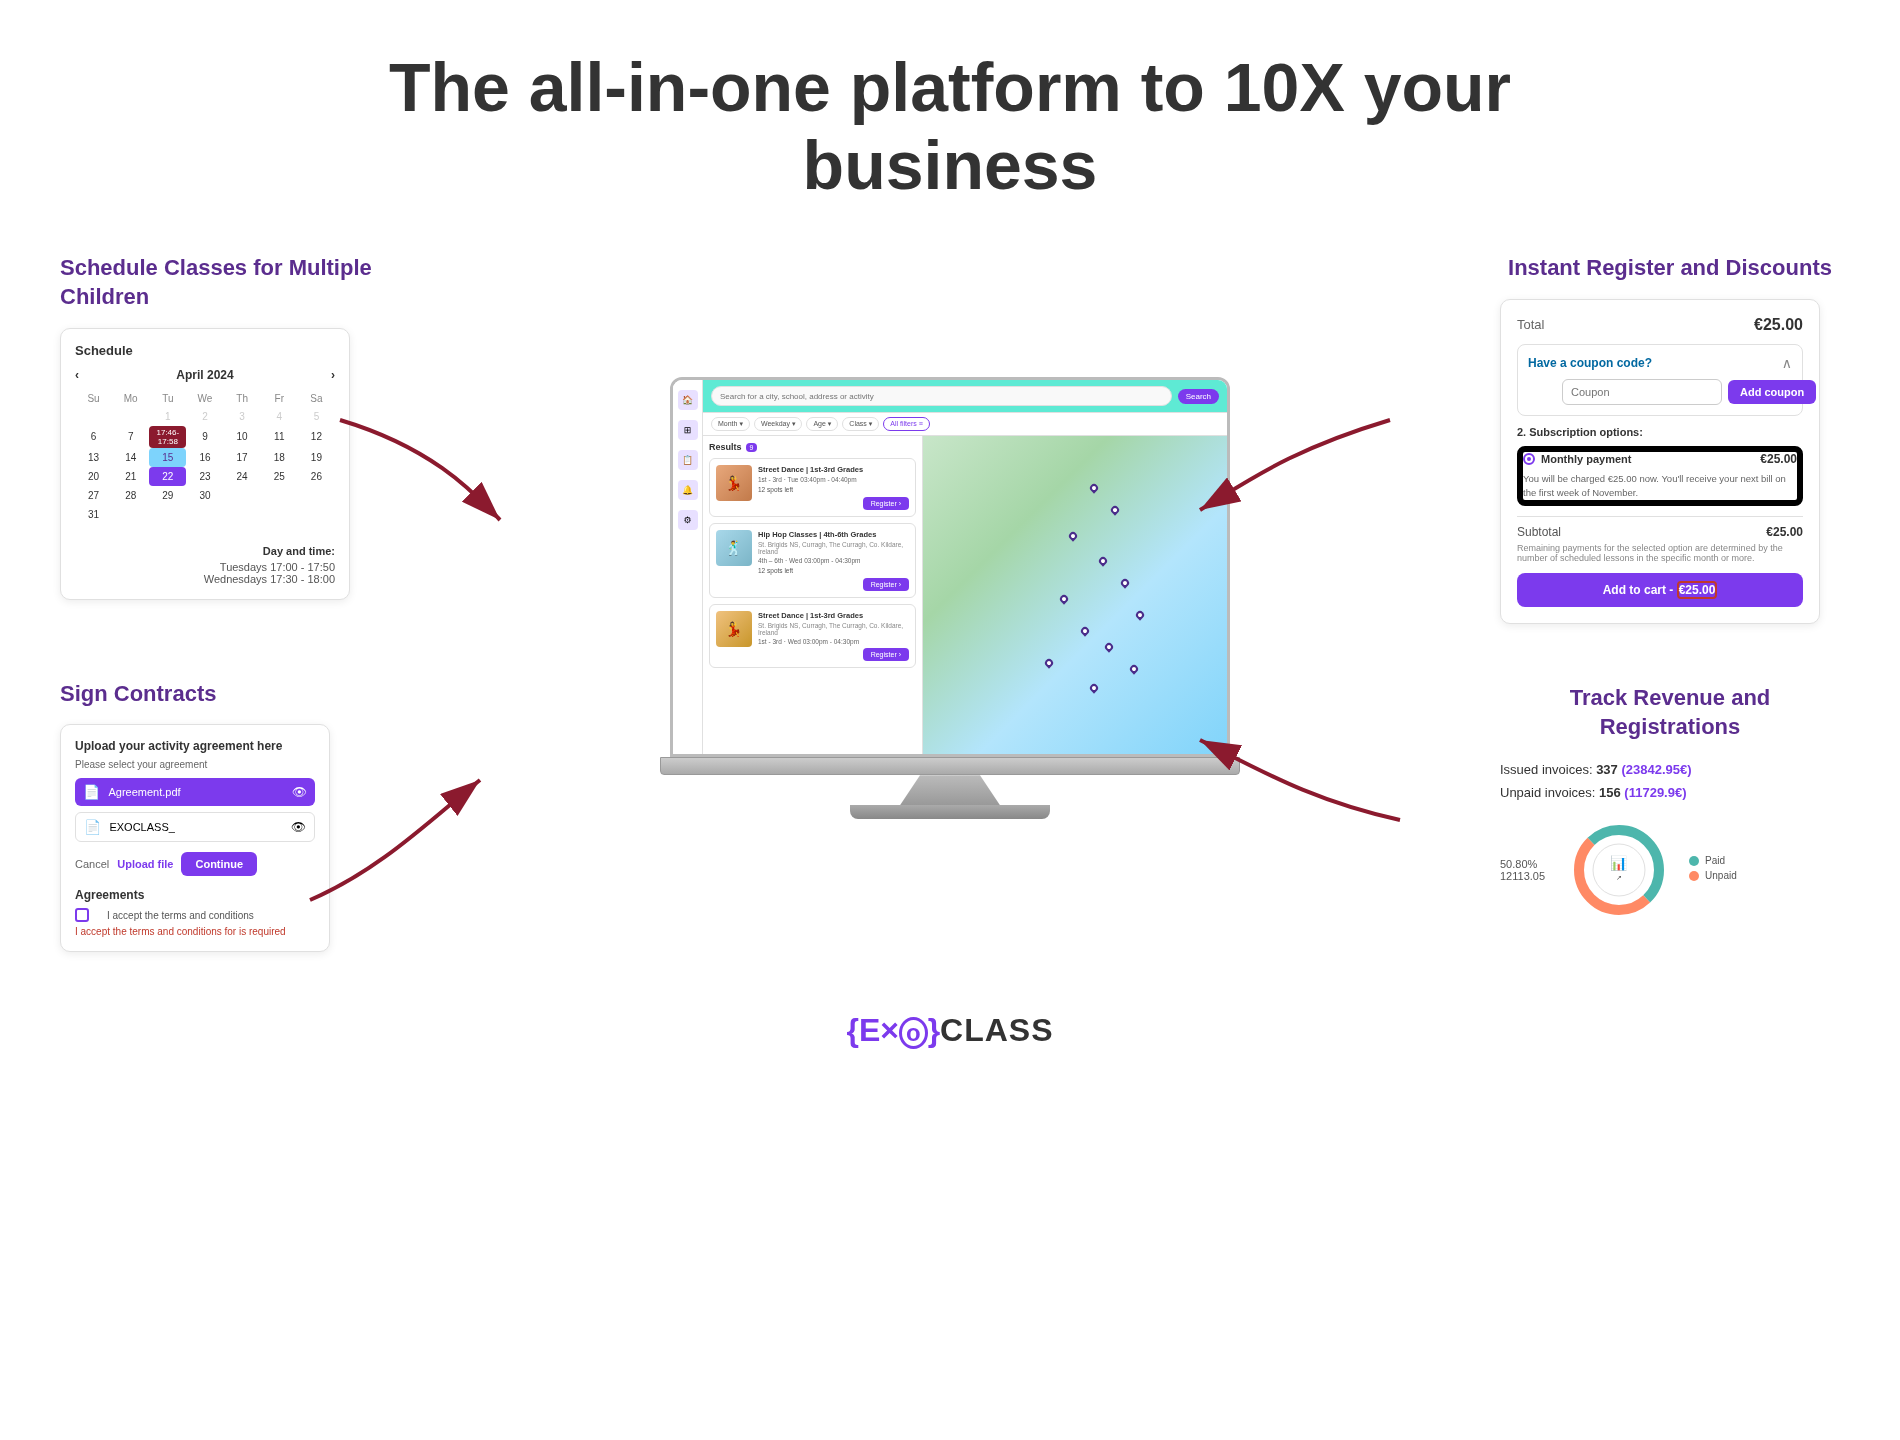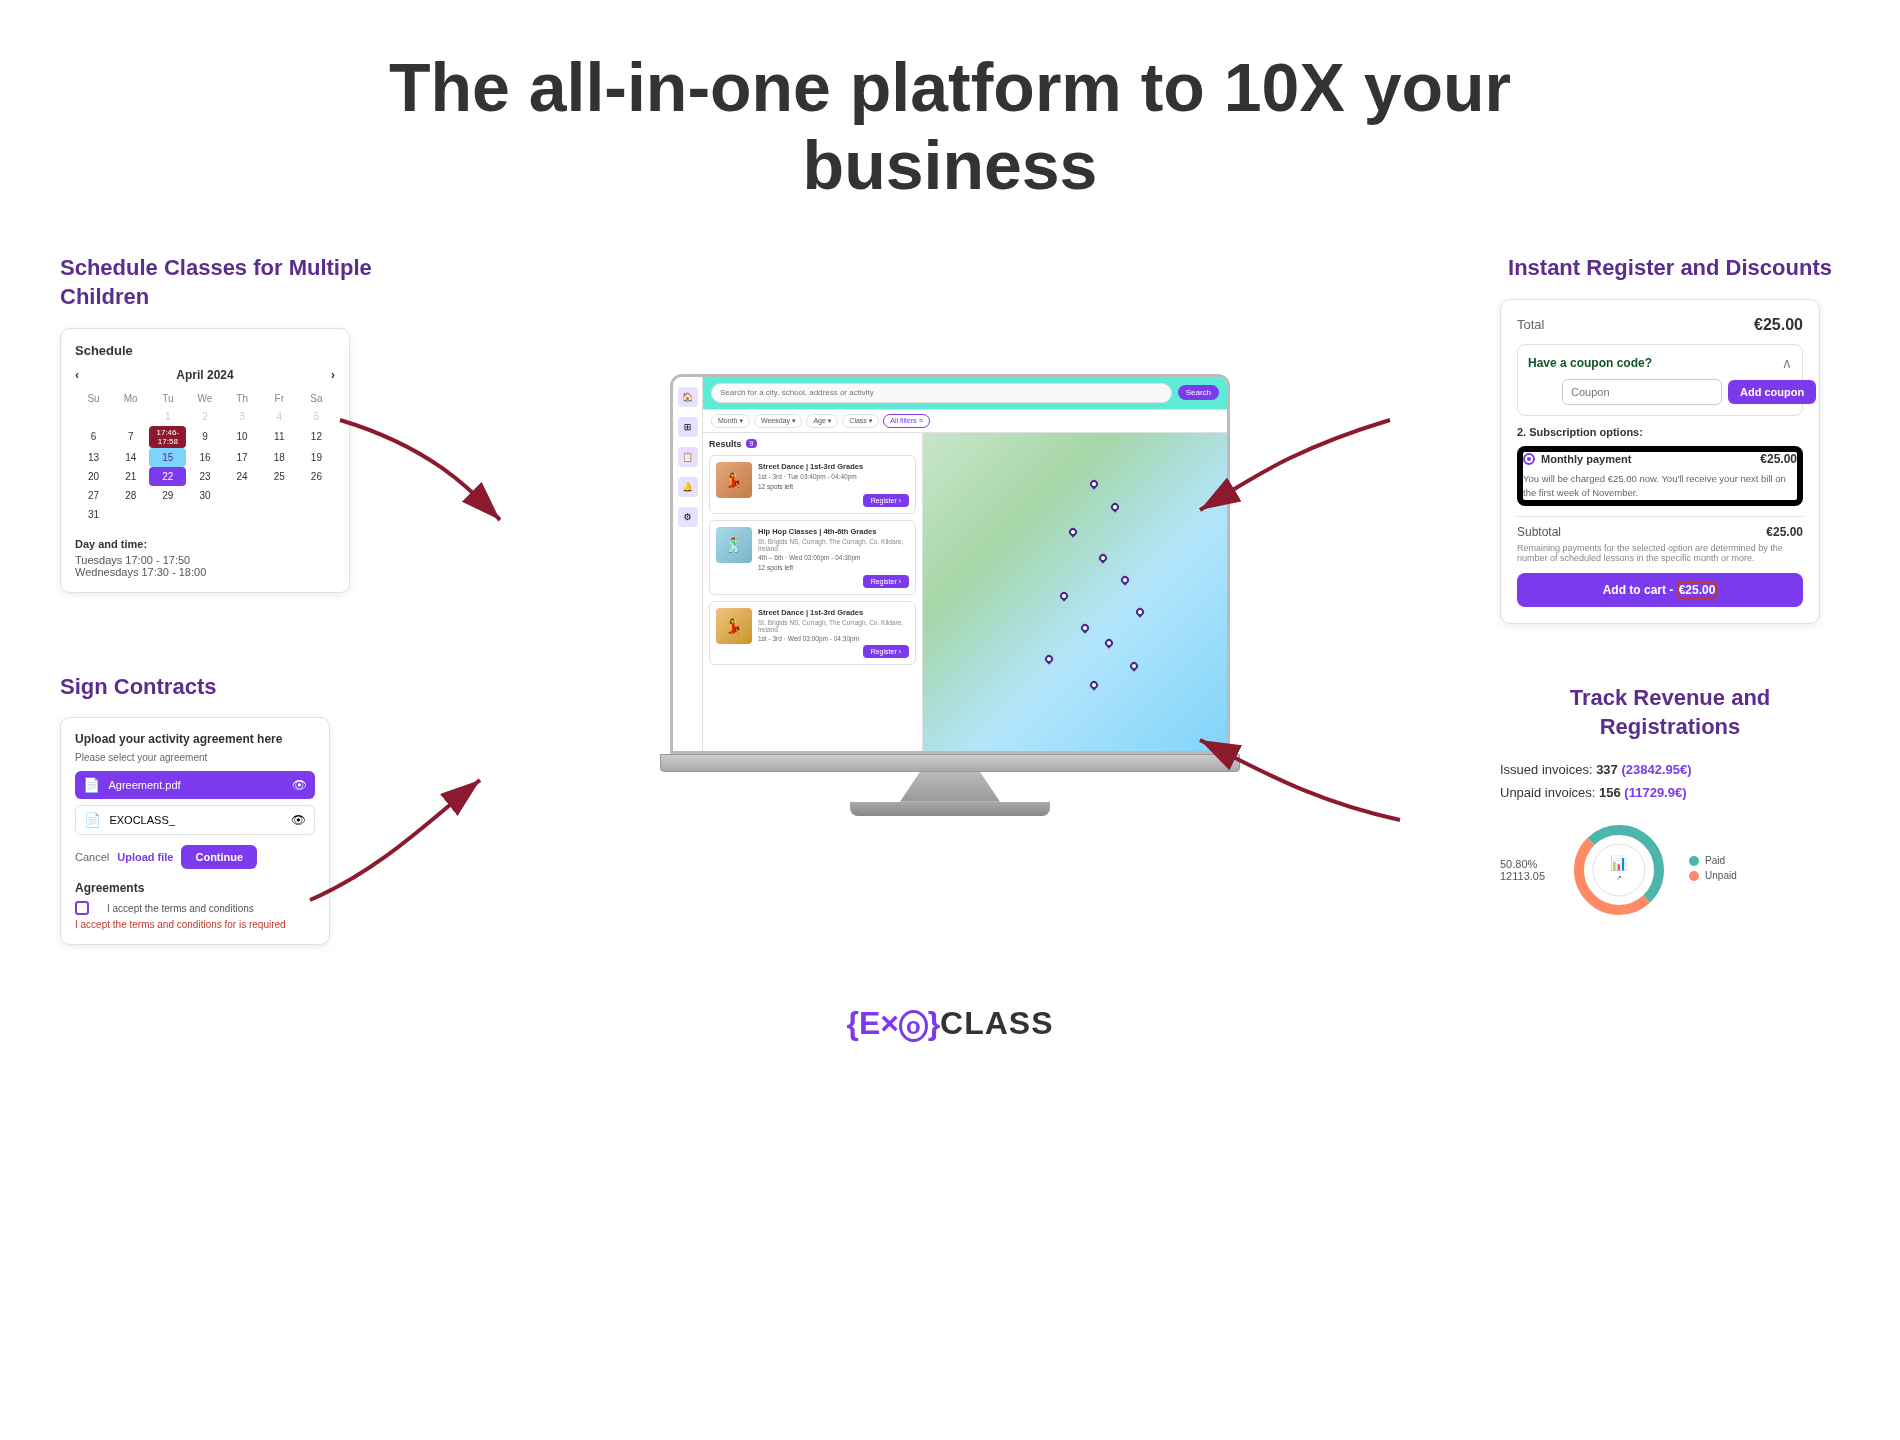--- a/index.html
+++ b/index.html
@@ -118,23 +118,24 @@
     }
     .calendar-grid td.range {
       background: #7dd3fc;
       color: #5b2d8e;
       border-radius: 4px;
     }
     .calendar-grid td.other-month {
       color: #ccc;
     }
     .day-time-section {
-      margin-top: 14px;
+      margin-top: 21px;
       font-size: 11px;
       color: #555;
+      text-align: right;
     }
     .day-time-label {
       font-weight: 600;
       color: #333;
       margin-bottom: 4px;
     }
 
     
     .contracts-widget {
       background: #fff;
@@ -251,21 +252,21 @@
       border-radius: 8px;
       padding: 10px;
       margin-bottom: 10px;
     }
     .coupon-header {
       display: flex;
       justify-content: space-between;
       align-items: center;
       margin-bottom: 8px;
     }
-    .coupon-header-text { font-size: 12px; font-weight: 600; color: #14532d; }
+    .coupon-header-text { font-size: 12px; font-weight: 600; color: #0369a1; }
     .coupon-chevron { color: #888; font-size: 14px; }
     .coupon-input-row {
       display: flex;
       gap: 6px;
       align-items: center;
       padding-left: 34px;
     }
     .coupon-input {
       flex: 1;
       border: 1px solid #ccc;

